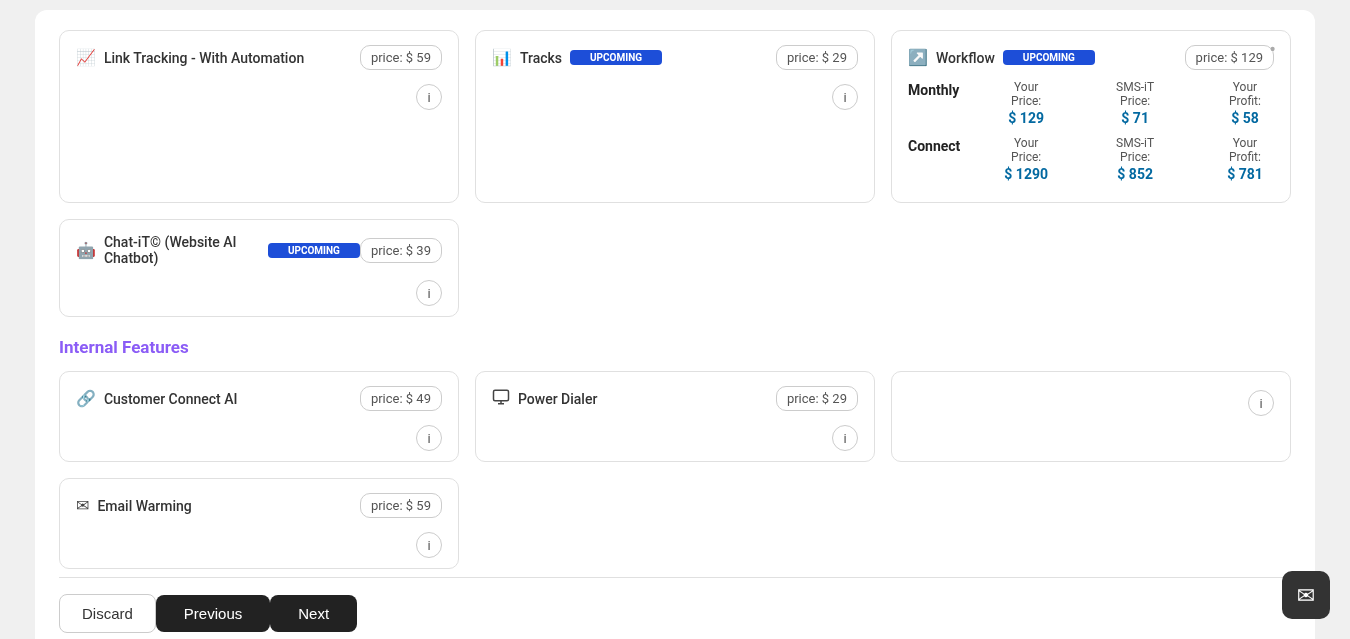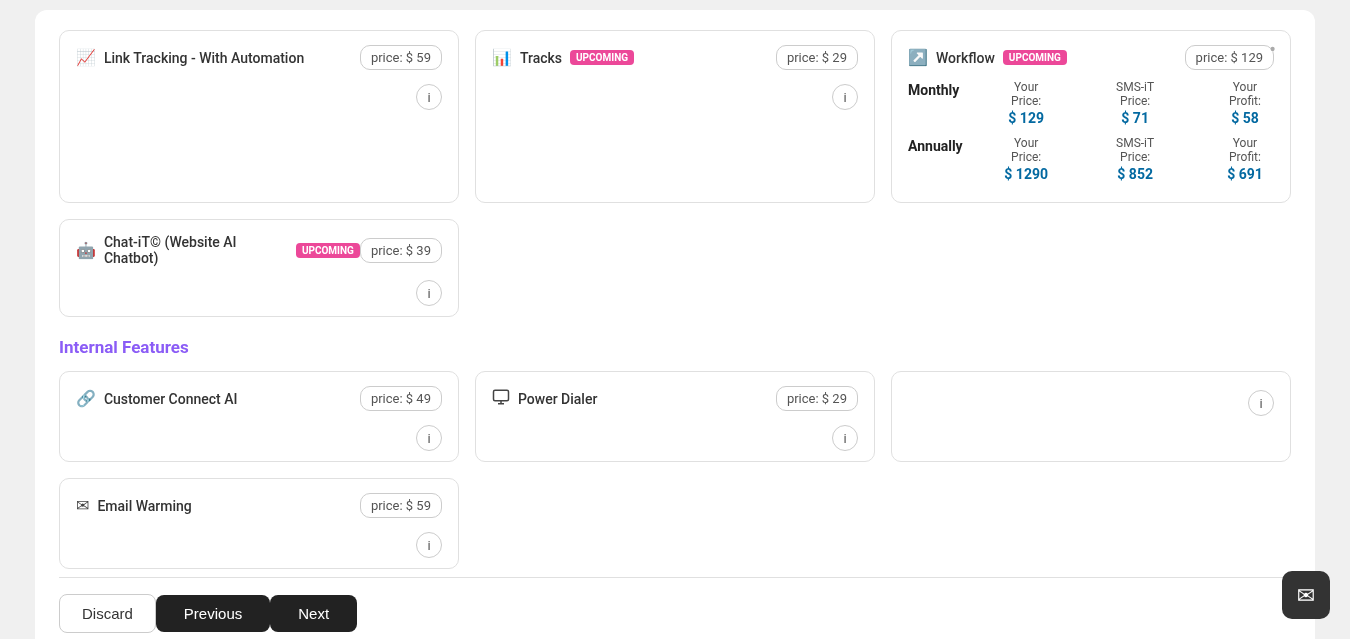--- a/index.html
+++ b/index.html
@@ -41,25 +41,25 @@
     }
     .feature-card-title {
       display: flex;
       align-items: center;
       gap: 8px;
       font-size: 14px;
       font-weight: 500;
       color: #333;
     }
     .badge-upcoming {
-      background: #ec4899;
+      background: #1d4ed8;
       color: #fff;
       font-size: 10px;
       font-weight: 700;
-      padding: 2px 6px;
+      padding: 2px 20px;
       border-radius: 4px;
       text-transform: uppercase;
     }
     .price-tag {
       border: 1px solid #ccc;
       border-radius: 10px;
       padding: 4px 10px;
       font-size: 13px;
       color: #555;
       white-space: nowrap;
@@ -245,33 +245,33 @@
               <div class="col-label">SMS-iT Price:</div>
               <div class="col-val">$ 71</div>
             </div>
             <div class="pricing-col">
               <div class="col-label">Your Profit:</div>
               <div class="col-val">$ 58</div>
             </div>
           </div>
         </div>
         <div class="row">
-          <div class="period">Annually</div>
+          <div class="period">Connect</div>
           <div class="col-group">
             <div class="pricing-col">
               <div class="col-label">Your Price:</div>
               <div class="col-val">$ 1290</div>
             </div>
             <div class="pricing-col">
               <div class="col-label">SMS-iT Price:</div>
               <div class="col-val">$ 852</div>
             </div>
             <div class="pricing-col">
               <div class="col-label">Your Profit:</div>
-              <div class="col-val">$ 691</div>
+              <div class="col-val">$ 781</div>
             </div>
           </div>
         </div>
       </div>
     </div>
 
   </div>
 
   <div style="display:grid; grid-template-columns:1fr 1fr 1fr; gap:16px; margin-bottom:20px;">
     <div class="feature-card">

